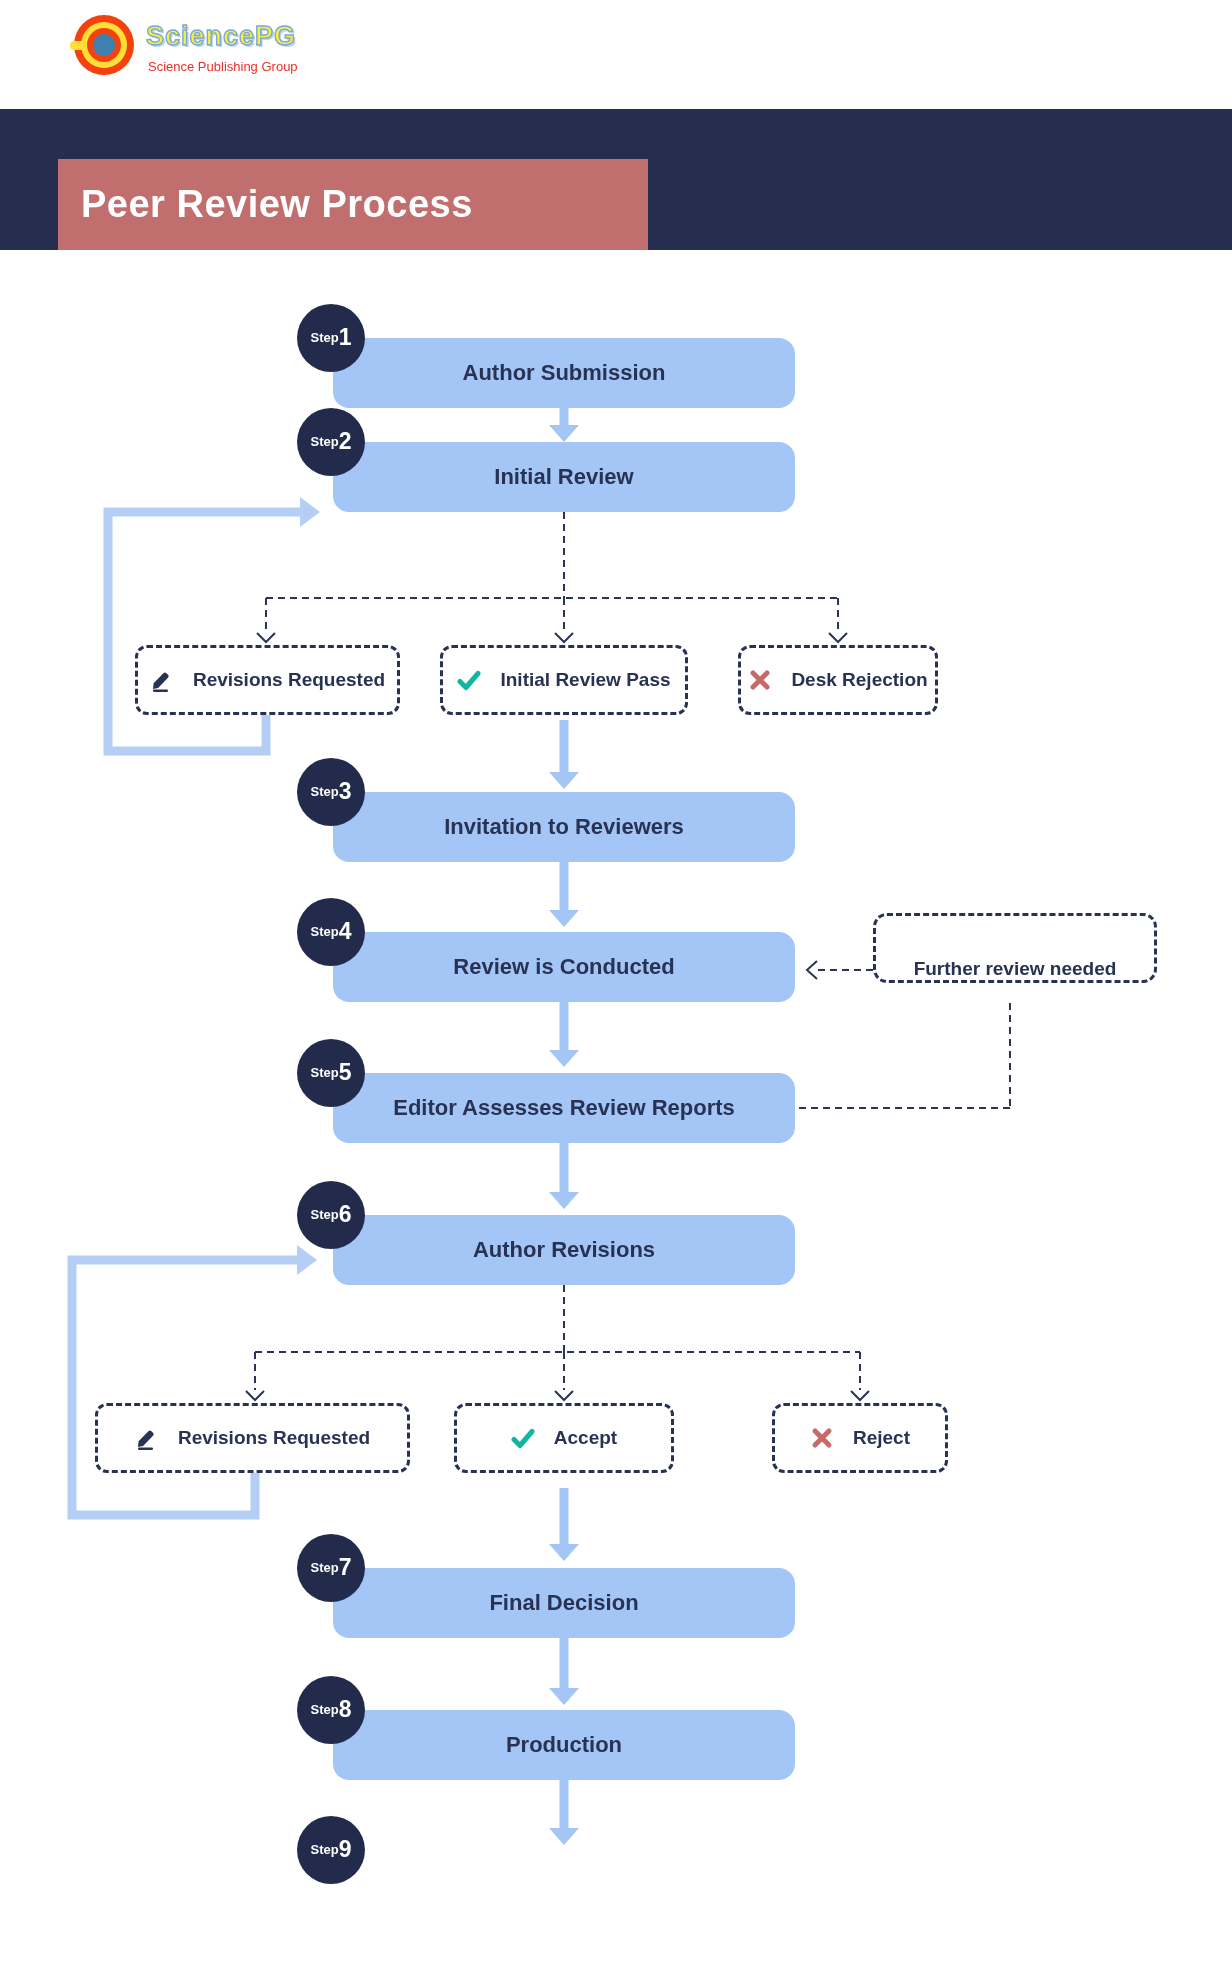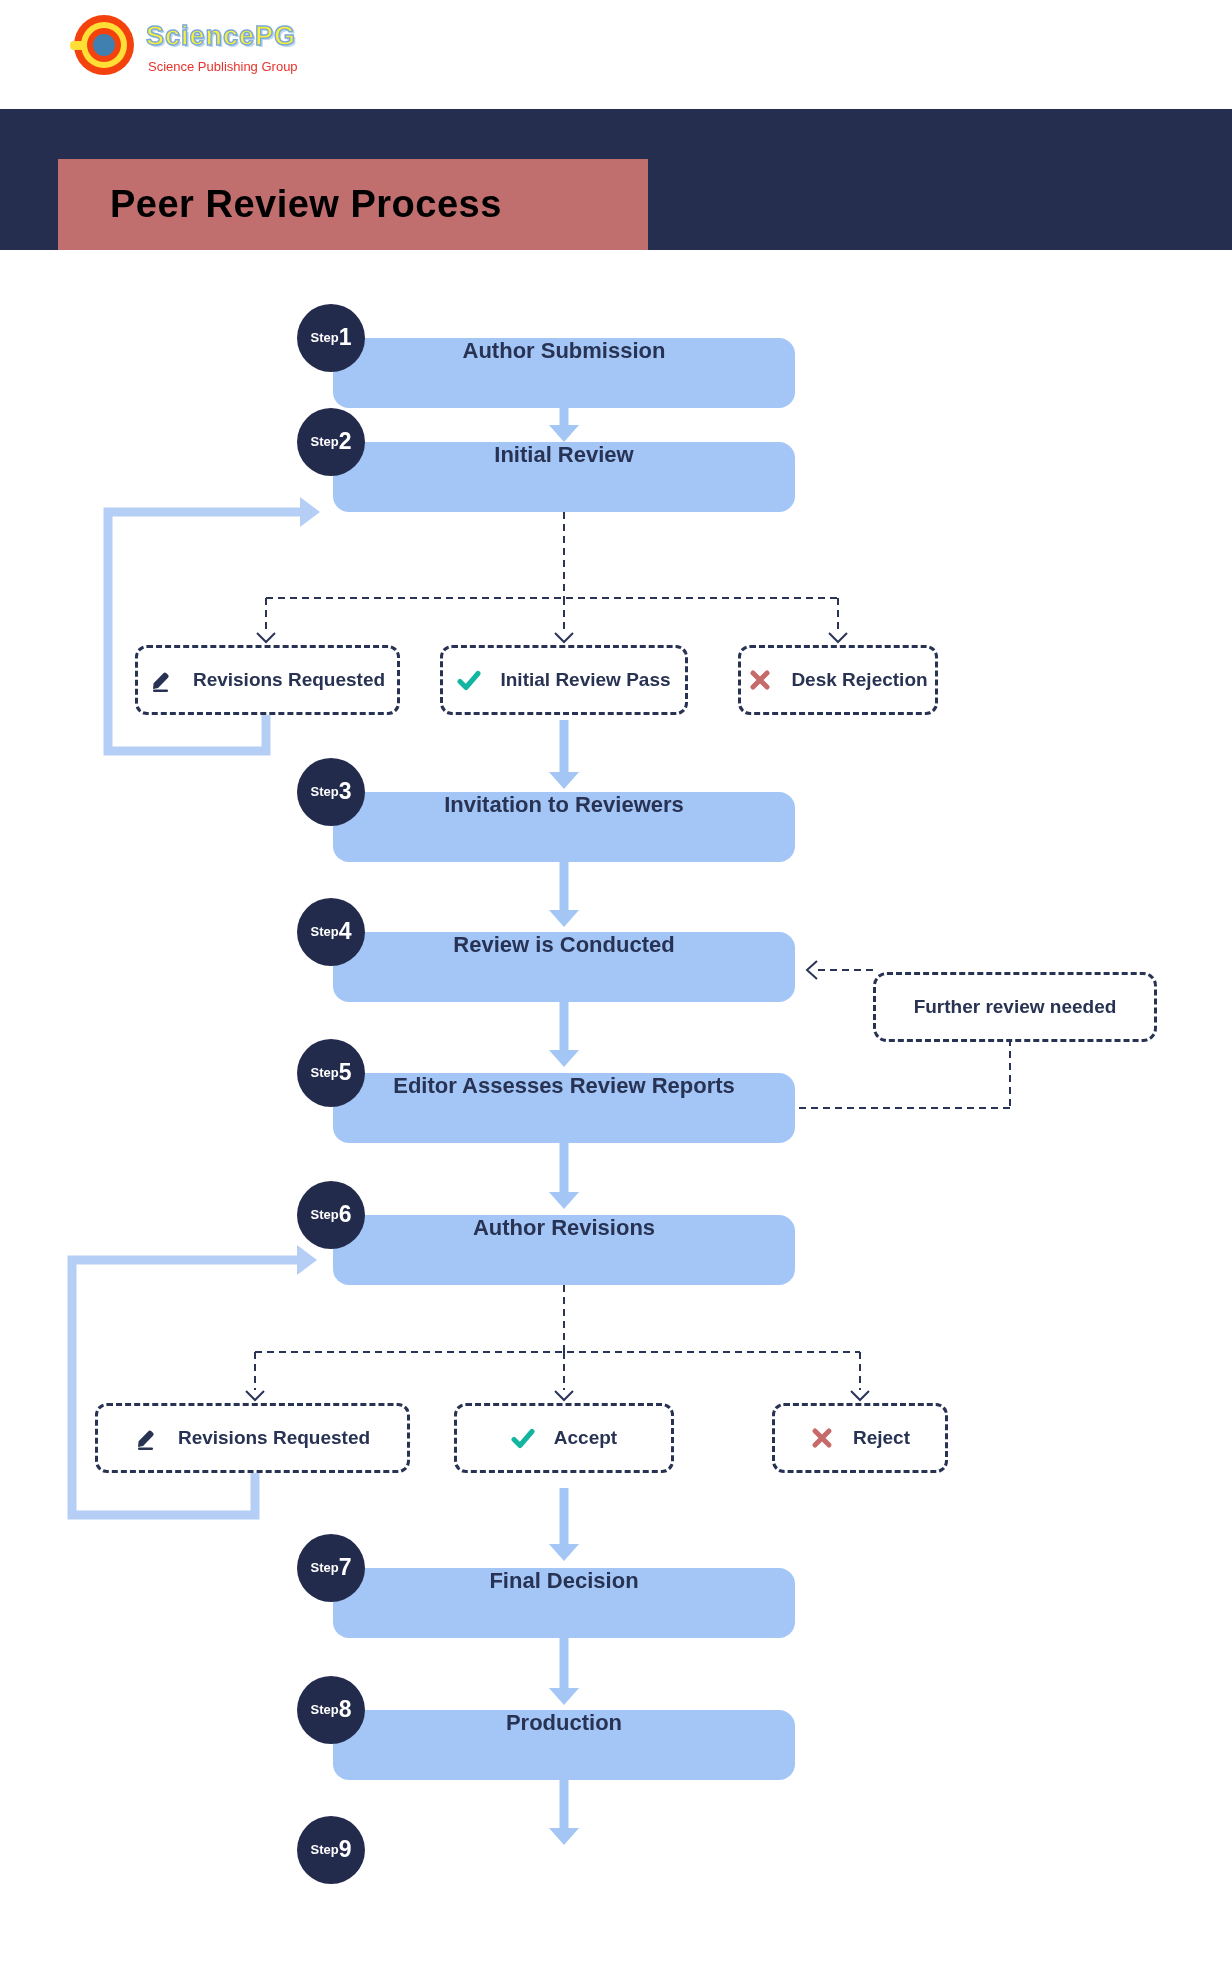--- a/index.html
+++ b/index.html
@@ -17,25 +17,25 @@
   .logo-band{position:absolute;left:-4px;top:26px;width:22px;height:9px;background:#ffdf35;border-radius:4px;}
   .logo-name{position:absolute;left:72px;top:8px;font-size:27px;font-weight:bold;color:#f8ef3d;
              letter-spacing:1px;-webkit-text-stroke:1.4px #7aa8d8;
              text-shadow:2px 2px 0 #bcd6ee;}
   .logo-tagline{position:absolute;left:74px;top:46px;font-size:13px;font-weight:normal;color:#e8322a;}
 
   
   .band{position:absolute;left:0;top:109px;width:1232px;height:141px;background:#252e4e;}
   .title-box{position:absolute;left:58px;top:159px;width:590px;height:91px;background:#c16e6e;
              display:flex;align-items:center;}
-  .title-box h1{margin:0 0 0 52px;font-size:38px;font-weight:bold;color:#000000;letter-spacing:.5px;}
+  .title-box h1{margin:0 0 0 23px;font-size:38px;font-weight:bold;color:#ffffff;letter-spacing:.5px;}
 
   
   .step-box{position:absolute;left:333px;width:462px;height:70px;background:#a3c6f6;border-radius:16px;
-            display:flex;justify-content:center;
+            display:flex;align-items:center;justify-content:center;
             font-size:22px;font-weight:bold;color:#283253;}
   .b1{top:338px}.b2{top:442px}.b3{top:792px}.b4{top:932px}.b5{top:1073px}
   .b6{top:1215px}.b7{top:1568px}.b8{top:1710px}.b9{top:1850px}
 
   .step-circle{position:absolute;left:297px;width:68px;height:68px;border-radius:50%;background:#232b4c;
                color:#ffffff;display:flex;flex-direction:row;align-items:center;justify-content:center;
                z-index:3;}
   .step-circle .w{font-size:13px;font-weight:bold;line-height:1.1;}
   .step-circle .n{font-size:23px;font-weight:bold;line-height:1.1;}
   .c1{top:304px}.c2{top:408px}.c3{top:758px}.c4{top:898px}.c5{top:1039px}
@@ -43,21 +43,21 @@
 
   .branch{position:absolute;height:70px;border:3px dashed #283253;border-radius:12px;background:#ffffff;
           box-sizing:border-box;display:flex;align-items:center;justify-content:center;gap:19px;
           font-size:19px;font-weight:bold;color:#283253;z-index:2;}
   .r1a{left:135px;top:645px;width:265px;}
   .r1b{left:440px;top:645px;width:248px;}
   .r1c{left:738px;top:645px;width:200px;}
   .r2a{left:95px; top:1403px;width:315px;}
   .r2b{left:454px;top:1403px;width:220px;}
   .r2c{left:772px;top:1403px;width:176px;}
-  .note{left:873px;top:972px;width:284px;border-radius:14px;}
+  .note{left:873px;top:913px;width:284px;border-radius:14px;align-items:flex-end;}
 
   .icn{display:inline-flex;width:24px;height:24px;flex:0 0 auto;}
 
   svg.connectors{position:absolute;left:0;top:0;width:1232px;height:1986px;z-index:1;pointer-events:none;}
 </style>
 </head>
 <body>
 
 <div class="page">
 

